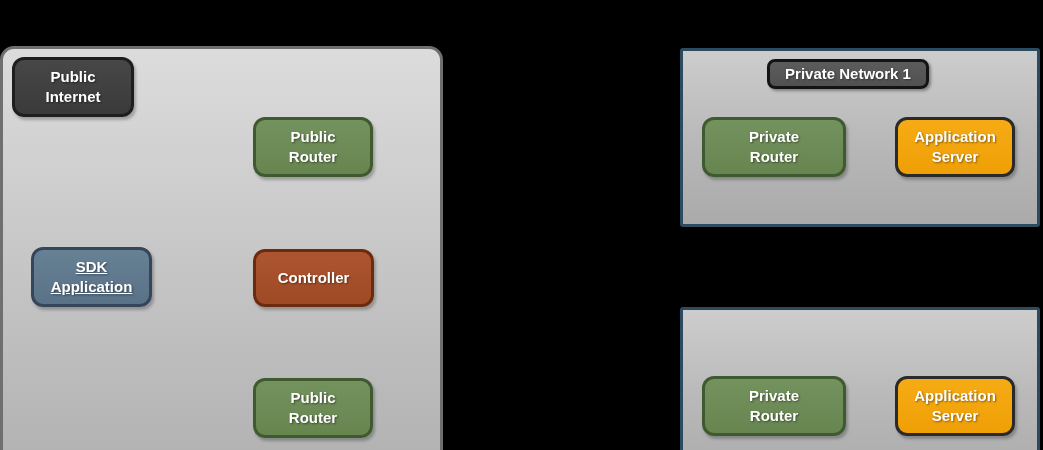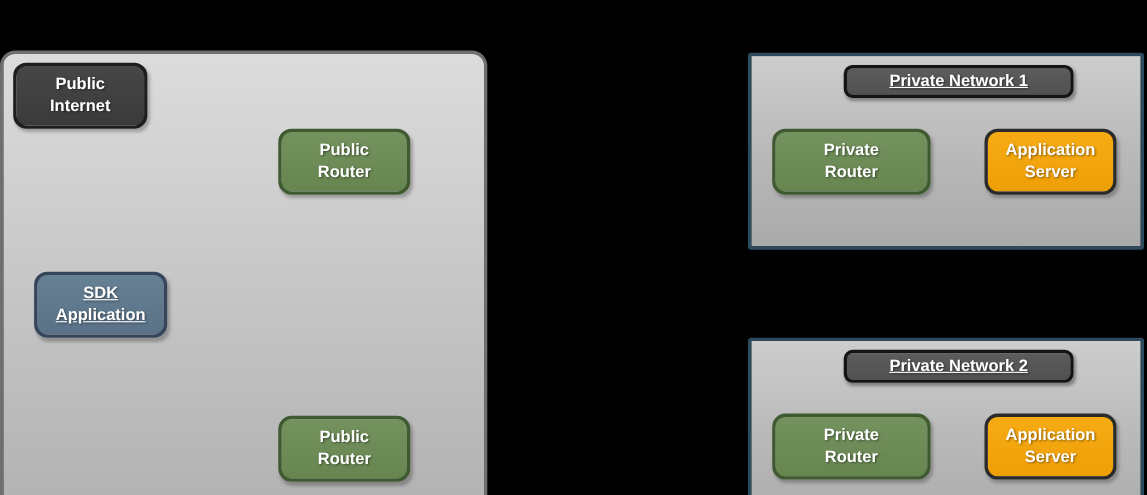--- a/index.html
+++ b/index.html
@@ -89,56 +89,56 @@
   }
 
   
   .pos-public-internet     { left: 9px;   top: 8px;   width: 122px; height: 60px; }
   .pos-public-router-top   { left: 250px; top: 68px;  width: 120px; height: 60px; }
   .pos-sdk-application     { left: 28px;  top: 198px; width: 121px; height: 60px; text-decoration: underline; }
   .pos-controller          { left: 250px; top: 200px; width: 121px; height: 58px; }
   .pos-public-router-bottom{ left: 250px; top: 329px; width: 120px; height: 60px; }
 
   
-  .pos-pn-title            { left: 84px;  top: 8px;   width: 209px; height: 30px; text-decoration: underline; }
+  .pos-pn-title            { left: 84px;  top: 8px;   width: 162px; height: 30px; }
   .pos-private-router      { left: 19px;  top: 66px;  width: 144px; height: 60px; }
   .pos-application-server  { left: 212px; top: 66px;  width: 120px; height: 60px; }
 </style>
 </head>
 <body>
 
 <div id="canvas">
 
   <div class="zone zone-public">
     <div class="node n-dark pos-public-internet">Public
 Internet</div>
 
     <div class="node n-green pos-public-router-top">Public
 Router</div>
 
     <div class="node n-blue pos-sdk-application">SDK
 Application</div>
 
+    <div class="node n-rust pos-controller">Controller</div>
 
     <div class="node n-green pos-public-router-bottom">Public
 Router</div>
   </div>
 
   <div class="zone zone-private pn1">
     <div class="node n-title pos-pn-title">Private Network 1</div>
 
     <div class="node n-green pos-private-router">Private
 Router</div>
 
     <div class="node n-orange pos-application-server">Application
 Server</div>
   </div>
 
   <div class="zone zone-private pn2">
-    <div class="node n-title pos-pn-title">Private Network 2</div>
 
     <div class="node n-green pos-private-router">Private
 Router</div>
 
     <div class="node n-orange pos-application-server">Application
 Server</div>
   </div>
 
 </div>
 

